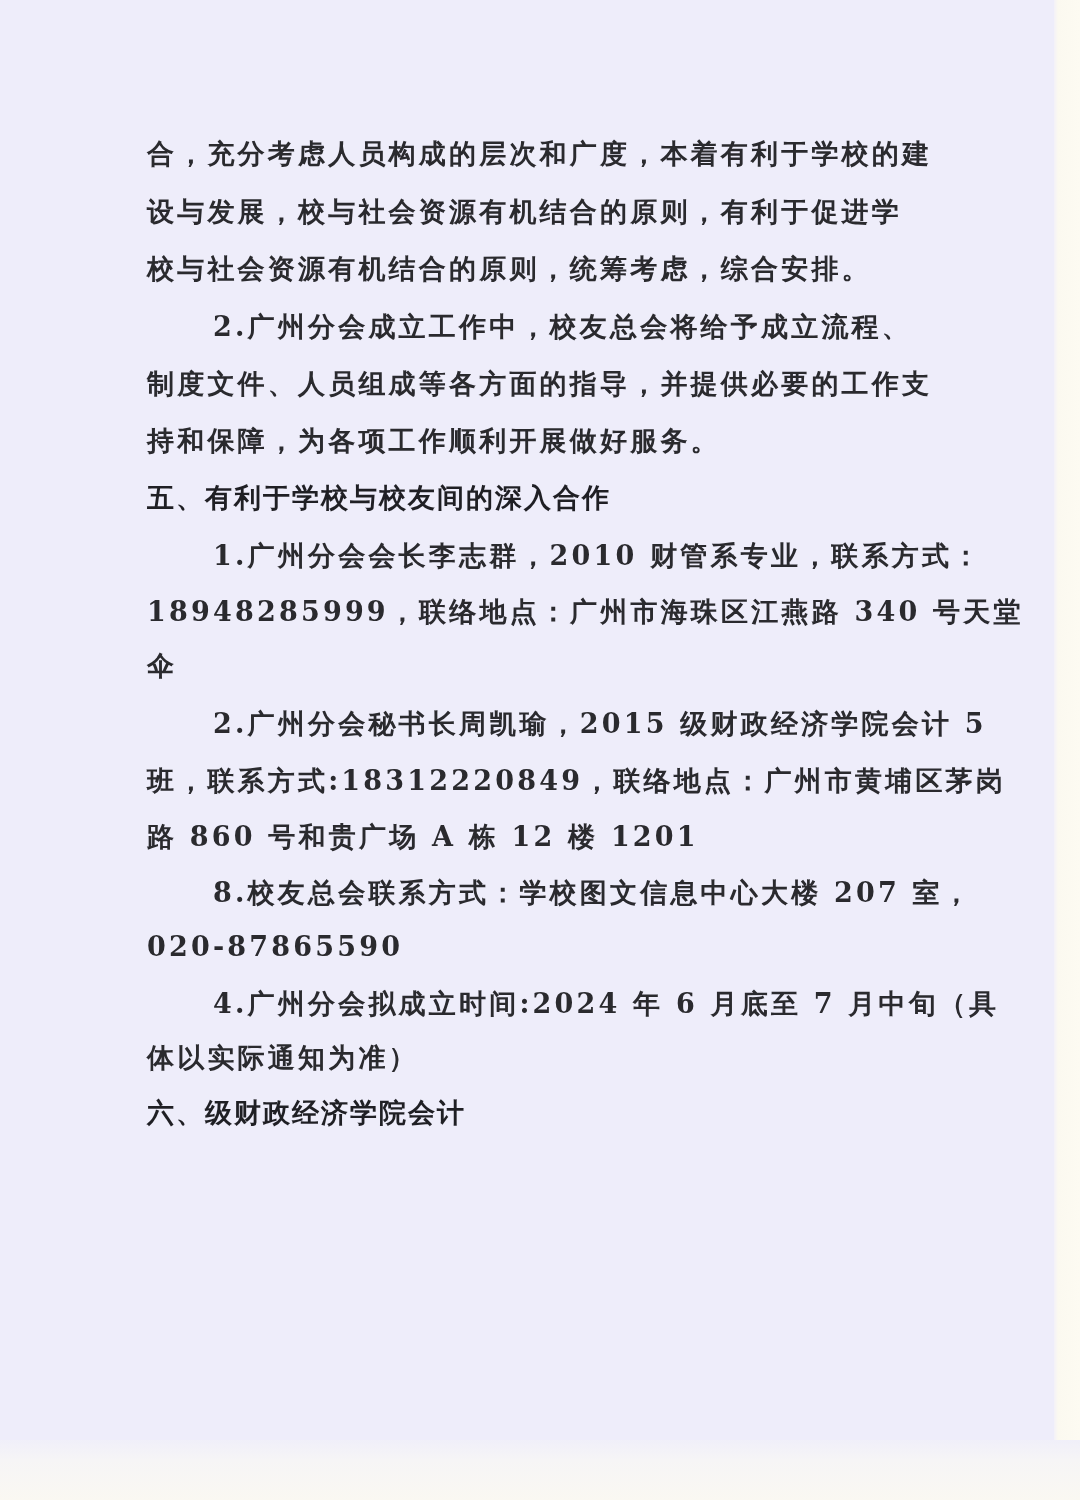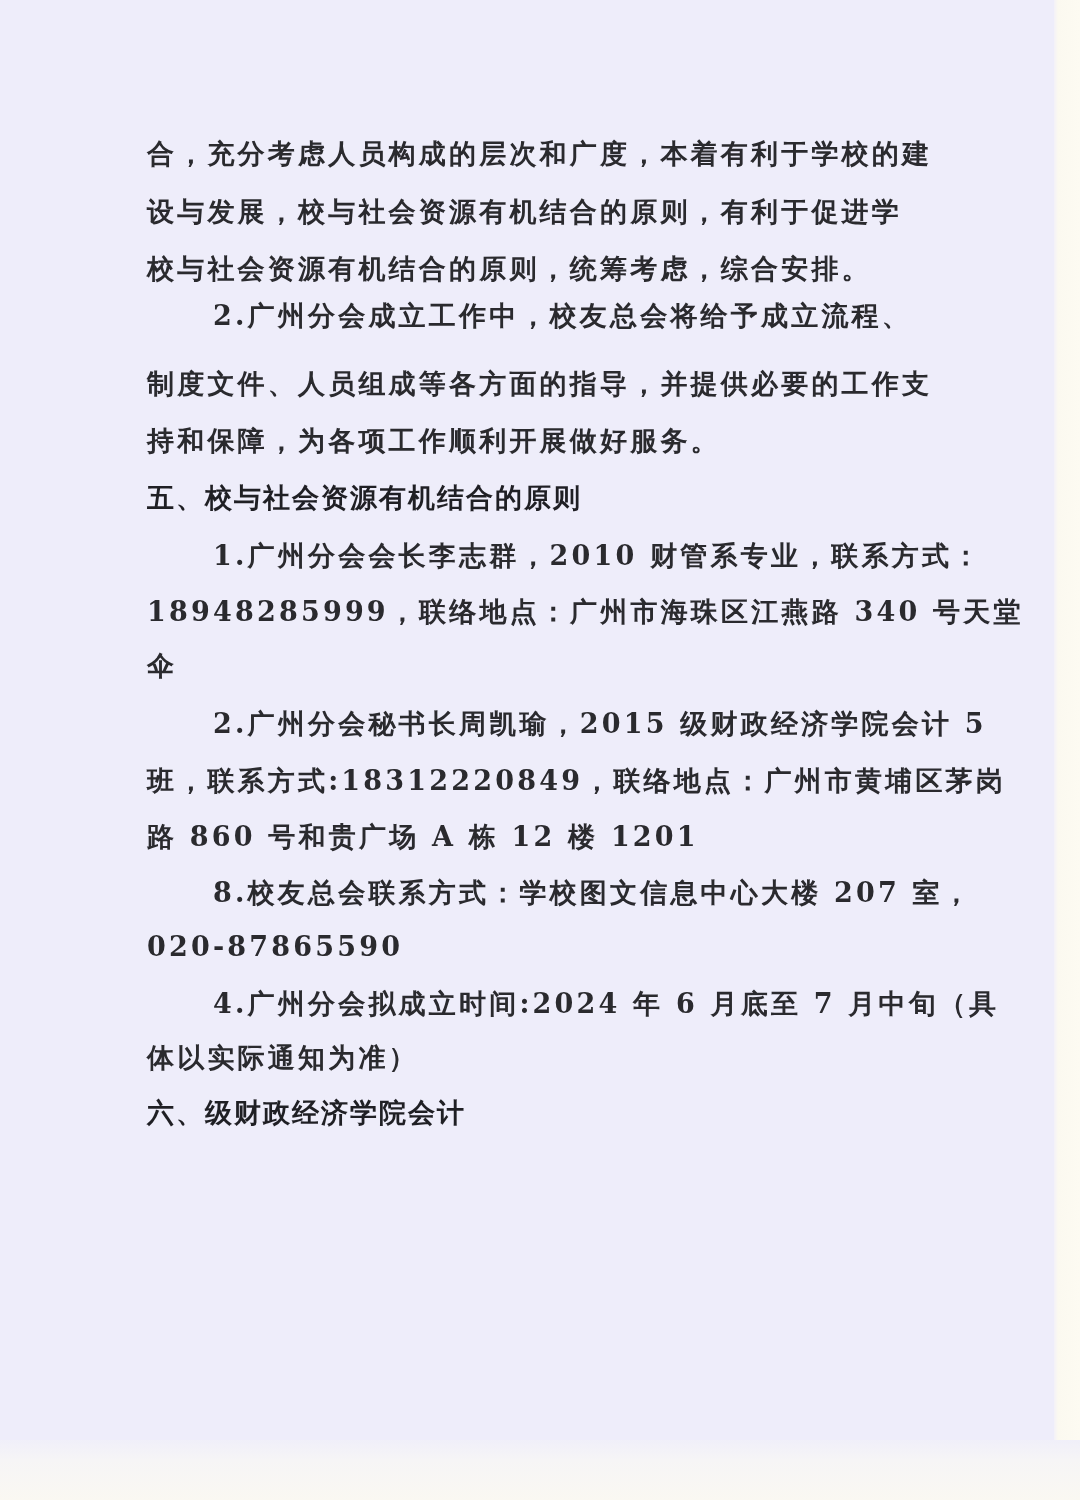--- a/index.html
+++ b/index.html
@@ -64,26 +64,26 @@
 
 <div class="page">
 
   <div>
     <div class="line" style="top:6px">合，充分考虑人员构成的层次和广度，本着有利于学校的建</div>
     <div class="line" style="top:64px">设与发展，校与社会资源有机结合的原则，有利于促进学</div>
     <div class="line" style="top:121px">校与社会资源有机结合的原则，统筹考虑，综合安排。</div>
   </div>
 
   <div>
-    <div class="line indent" style="top:168px">2.广州分会成立工作中，校友总会将给予成立流程、</div>
+    <div class="line indent" style="top:179px">2.广州分会成立工作中，校友总会将给予成立流程、</div>
     <div class="line" style="top:236px">制度文件、人员组成等各方面的指导，并提供必要的工作支</div>
     <div class="line" style="top:293px">持和保障，为各项工作顺利开展做好服务。</div>
   </div>
 
-  <div class="line heading" style="top:350px">五、校与社会资源有机结合的原则</div>
+  <div class="line heading" style="top:350px">五、有利于学校与校友间的深入合作</div>
 
   <div>
     <div class="line indent" style="top:408px">1.广州分会会长李志群，2010 财管系专业，联系方式：</div>
     <div class="line" style="top:464px">18948285999，联络地点：广州市海珠区江燕路 340 号天堂</div>
     <div class="line" style="top:518px">伞</div>
   </div>
 
   <div>
     <div class="line indent" style="top:576px">2.广州分会秘书长周凯瑜，2015 级财政经济学院会计 5</div>
     <div class="line" style="top:633px">班，联系方式:18312220849，联络地点：广州市黄埔区茅岗</div>

